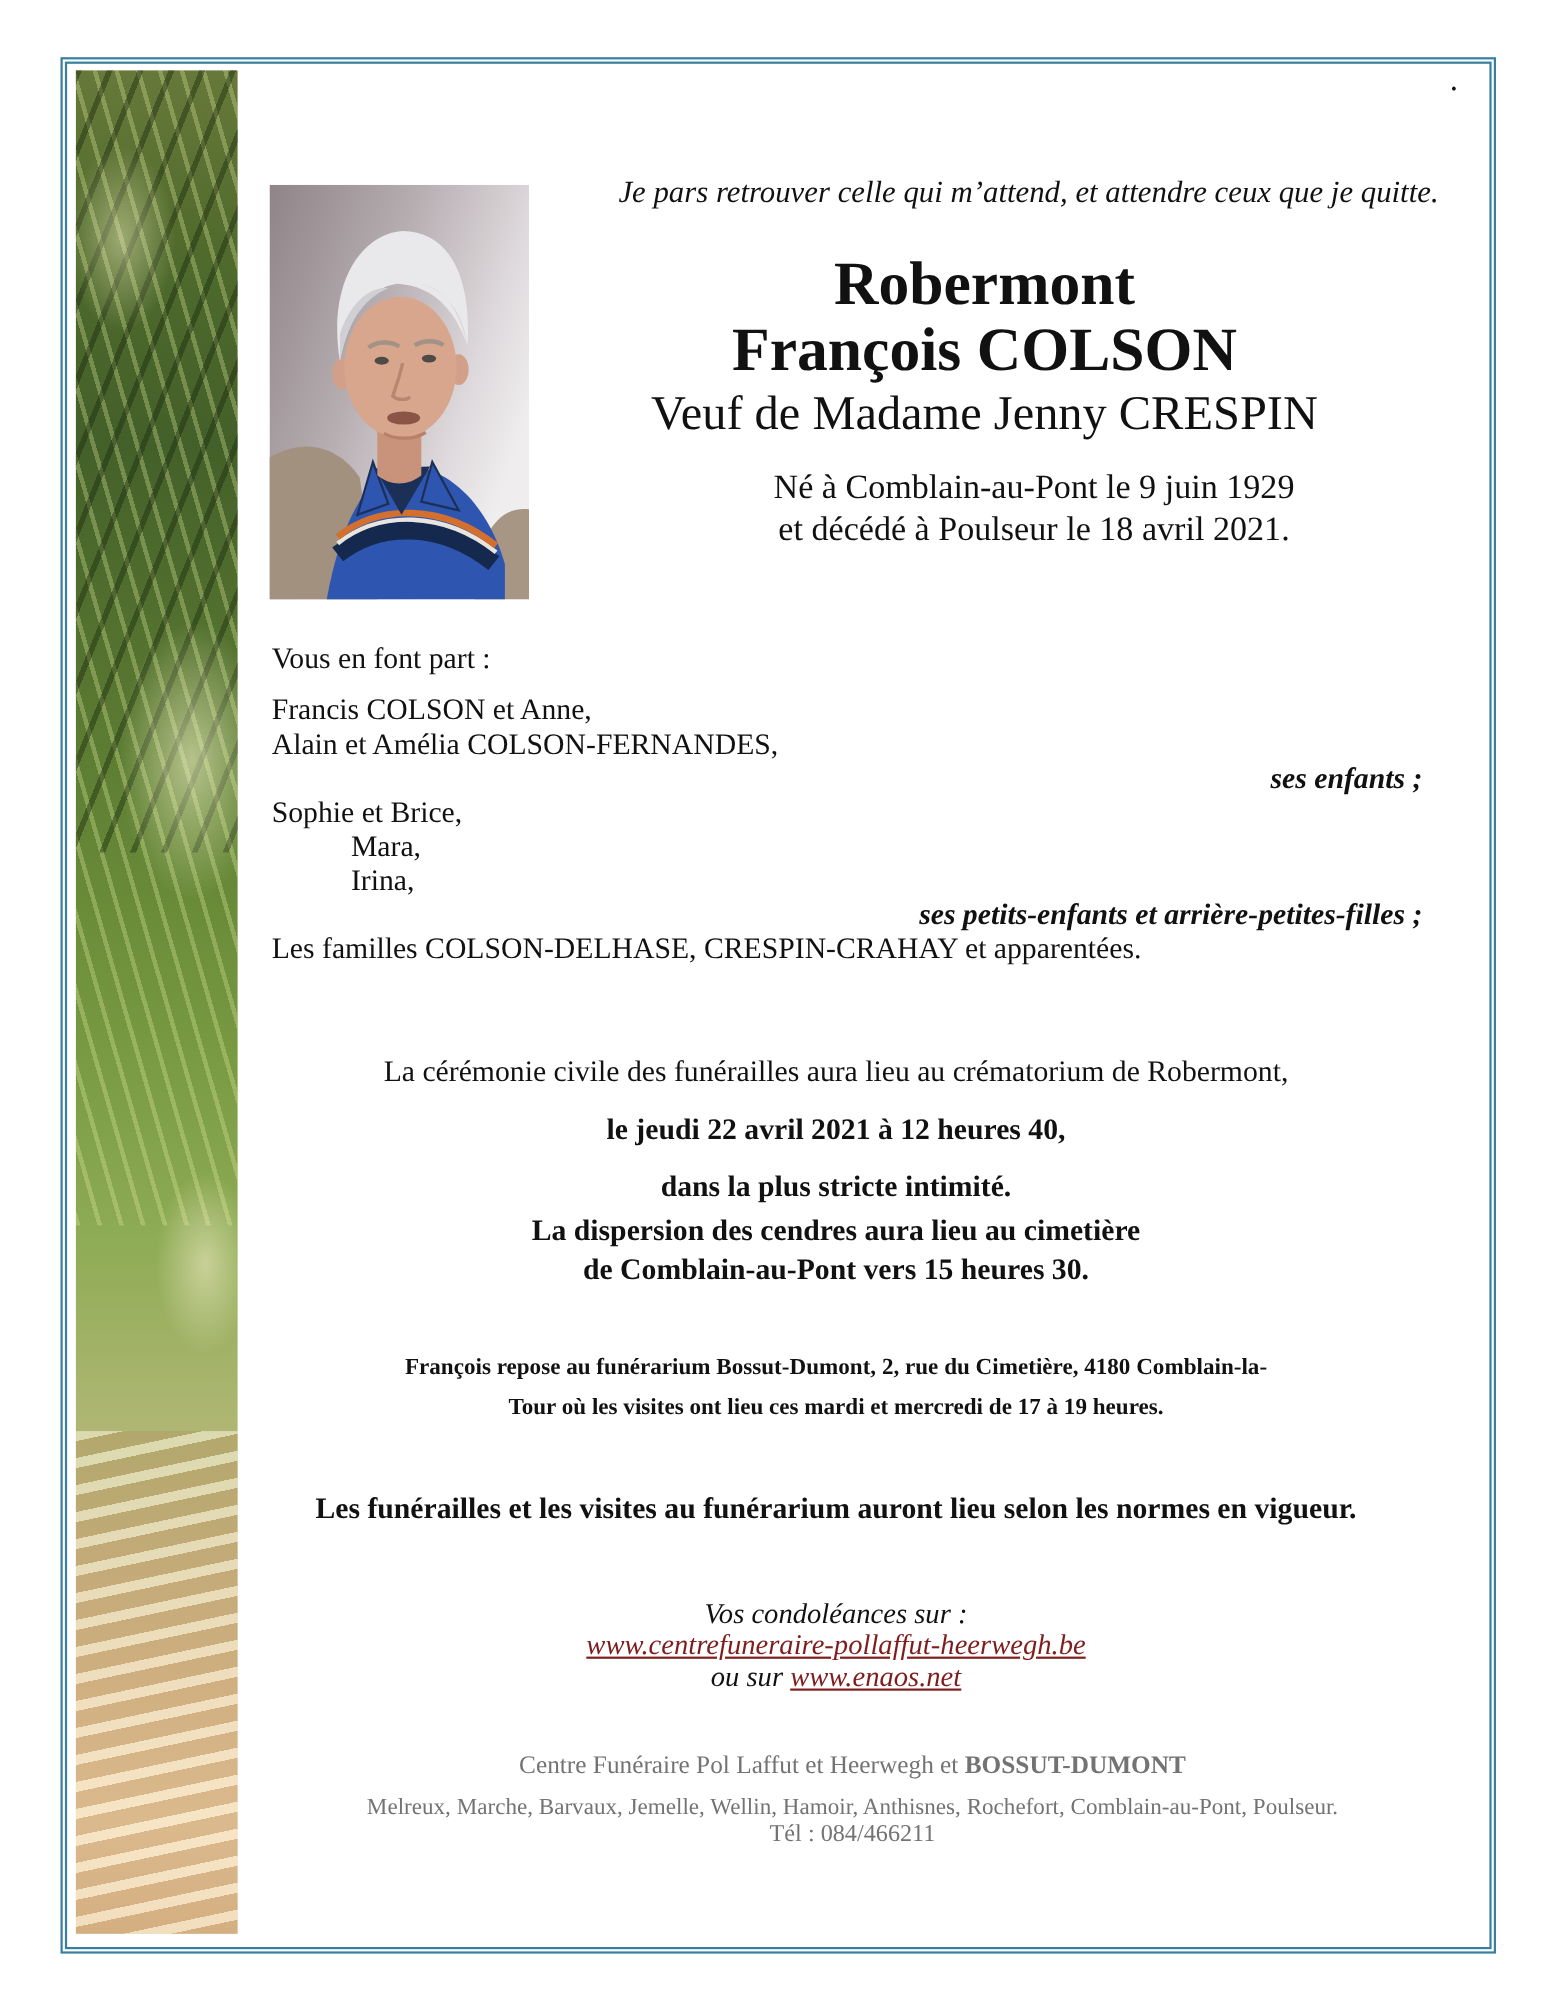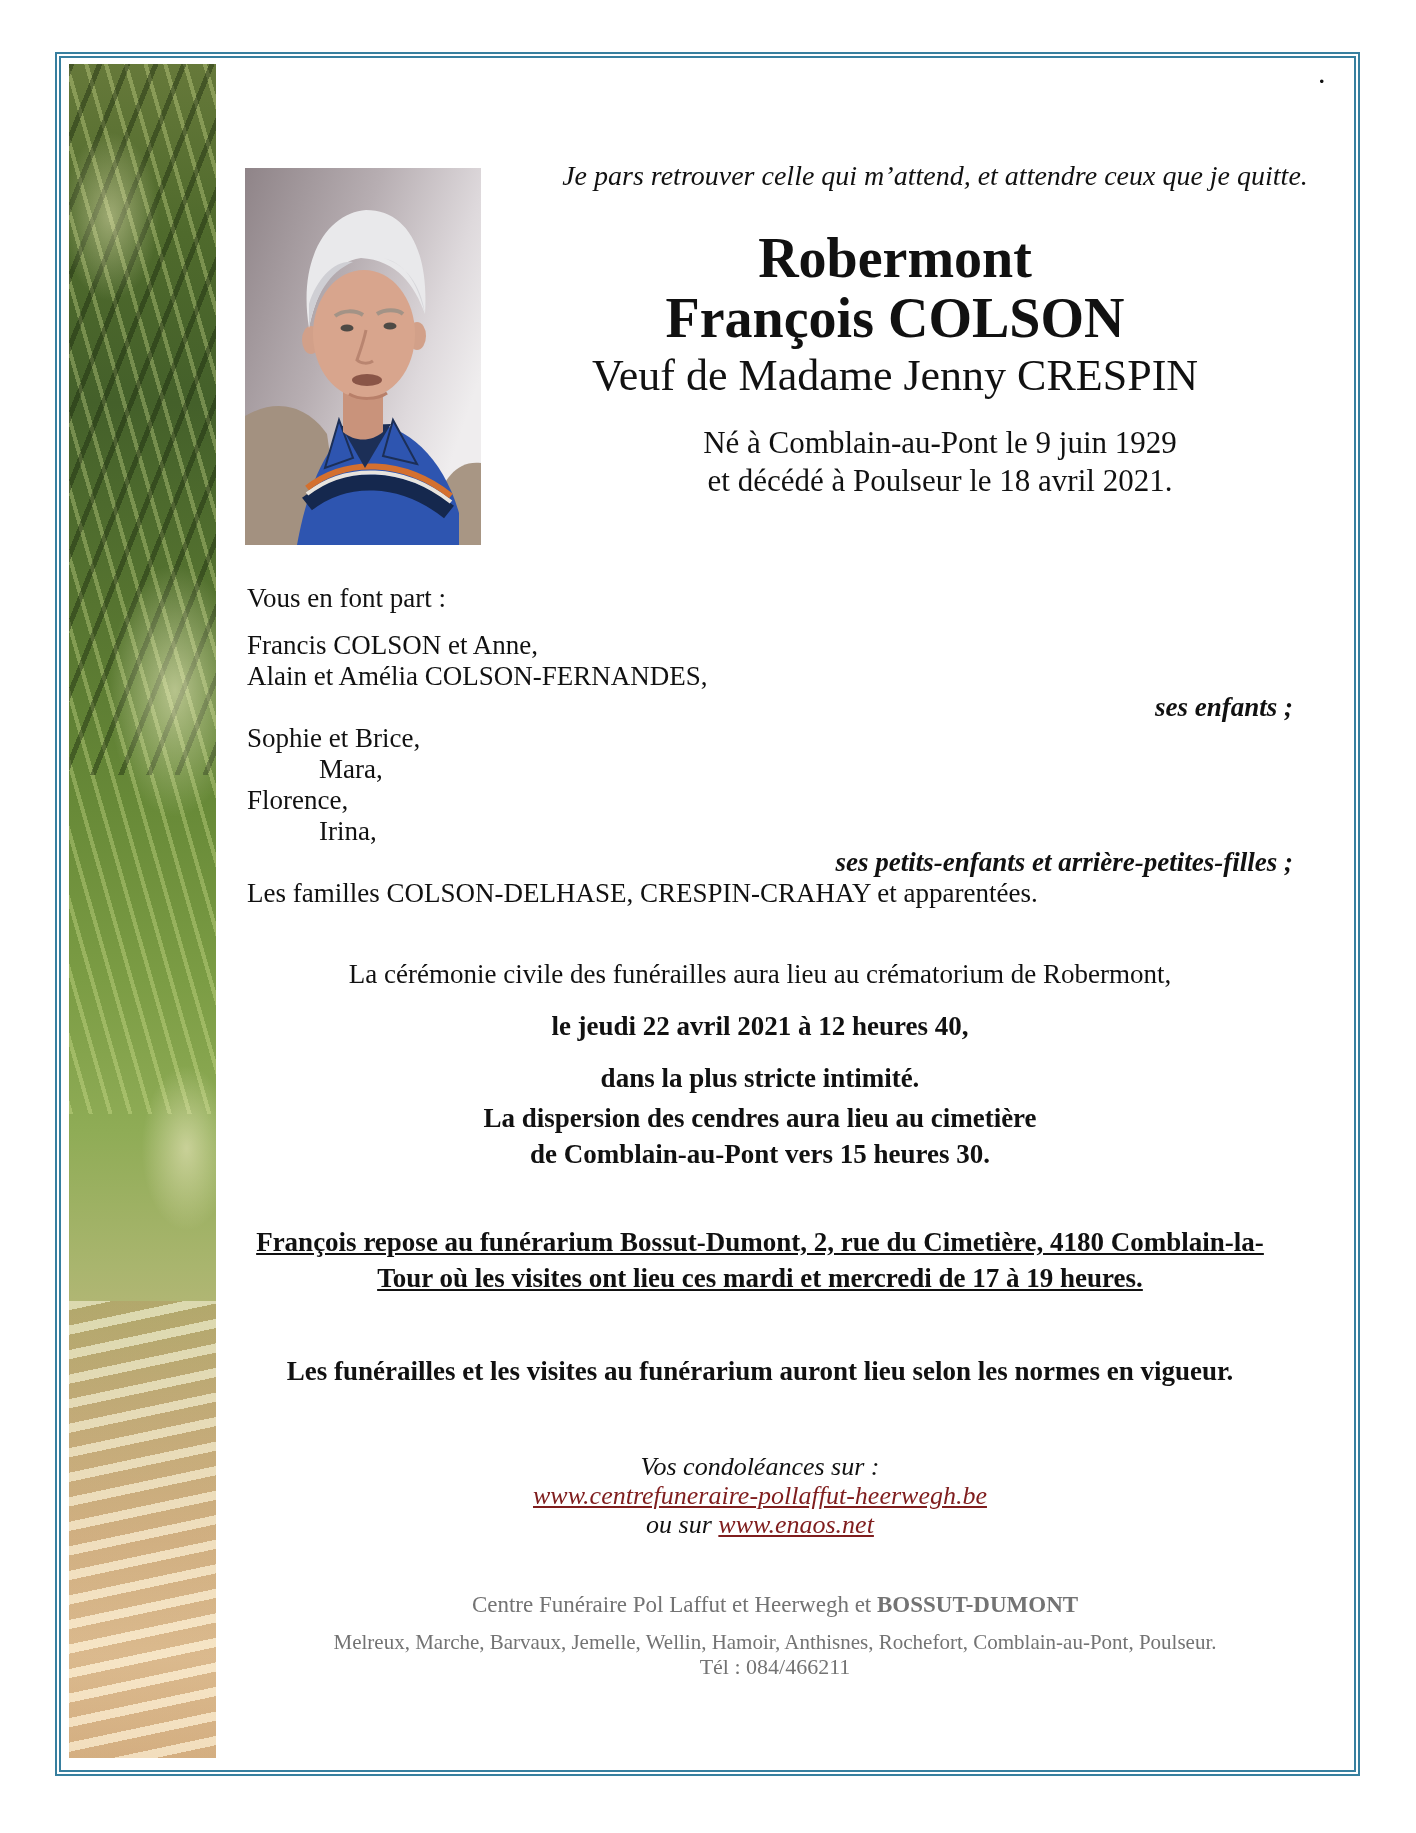--- a/index.html
+++ b/index.html
@@ -36,21 +36,21 @@
   .t-big{font-weight:bold;font-size:56px;line-height:60px;}
   .t-rel{font-size:44px;line-height:55px;}
   .birthblock{left:460px;top:424px;width:960px;font-size:31px;line-height:38px;}
   .vous{left:247px;top:583px;font-size:27px;}
   .names{left:247px;top:630px;width:1046px;font-size:27px;line-height:31px;}
   .names .indent{padding-left:72px;}
   .r-label{text-align:right;font-weight:bold;font-style:italic;}
   .ceremony{left:247px;top:957px;width:1026px;font-size:27px;line-height:35px;}
   .bold{font-weight:bold;margin-top:17px;}
   .dispersion{left:247px;top:1100px;width:1026px;font-size:27px;line-height:36px;font-weight:bold;}
-  .repose{left:230px;top:1224px;width:1060px;font-size:27px;line-height:36px;font-weight:bold;white-space:nowrap;text-decoration:underline;}
+  .repose{left:230px;top:1224px;width:1060px;font-size:21px;line-height:36px;font-weight:bold;white-space:nowrap;}
   .normes{left:230px;top:1354px;width:1060px;font-size:27px;line-height:34px;font-weight:bold;white-space:nowrap;}
   .condole{left:247px;top:1452px;width:1026px;font-size:26px;line-height:29px;font-style:italic;}
   .condole a{color:#7f1d1d;text-decoration:underline;cursor:pointer;}
   .footer{left:247px;top:1592px;width:1056px;color:#737373;}
   .f1{font-size:23px;line-height:26px;}
   .f2{font-size:21px;line-height:24px;margin-top:12px;}
   .f3{font-size:22px;line-height:25px;}
 </style>
 </head>
 <body>
@@ -124,21 +124,20 @@
   </div>
 
   <div class="abs vous">Vous en font part :</div>
 
   <div class="abs names">
     <div>Francis COLSON et Anne,</div>
     <div>Alain et Amélia COLSON-FERNANDES,</div>
     <div class="r-label">ses enfants ;</div>
     <div>Sophie et Brice,</div>
     <div class="indent">Mara,</div>
-    <div>Florence,</div>
     <div class="indent">Irina,</div>
     <div class="r-label">ses petits-enfants et arrière-petites-filles ;</div>
     <div>Les familles COLSON-DELHASE, CRESPIN-CRAHAY et apparentées.</div>
   </div>
 
   <div class="abs ceremony center">
     <div>La cérémonie civile des funérailles aura lieu au crématorium de Robermont,</div>
     <div class="bold">le jeudi 22 avril 2021 à 12 heures 40,</div>
     <div class="bold">dans la plus stricte intimité.</div>
   </div>

